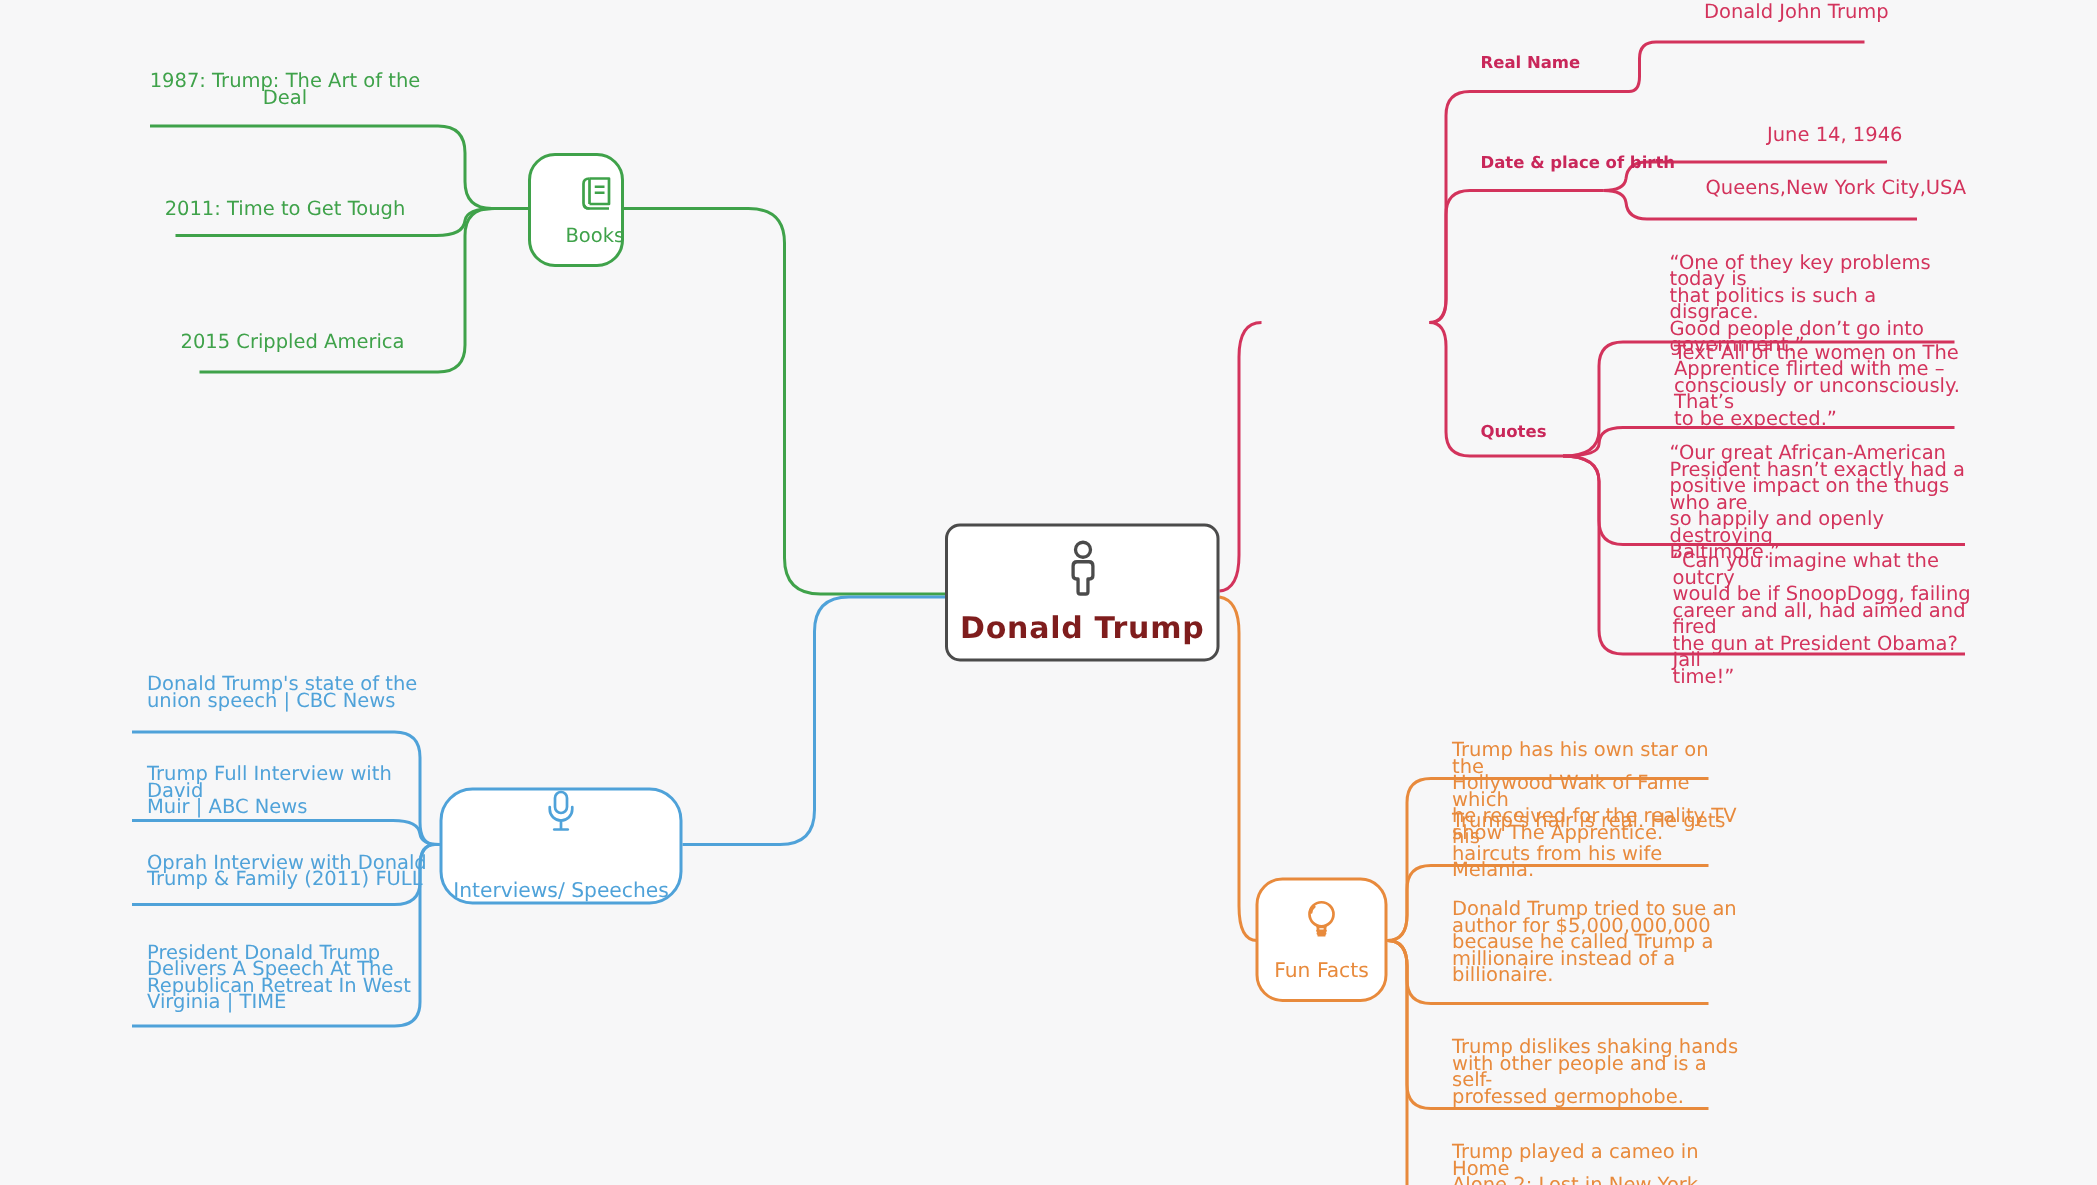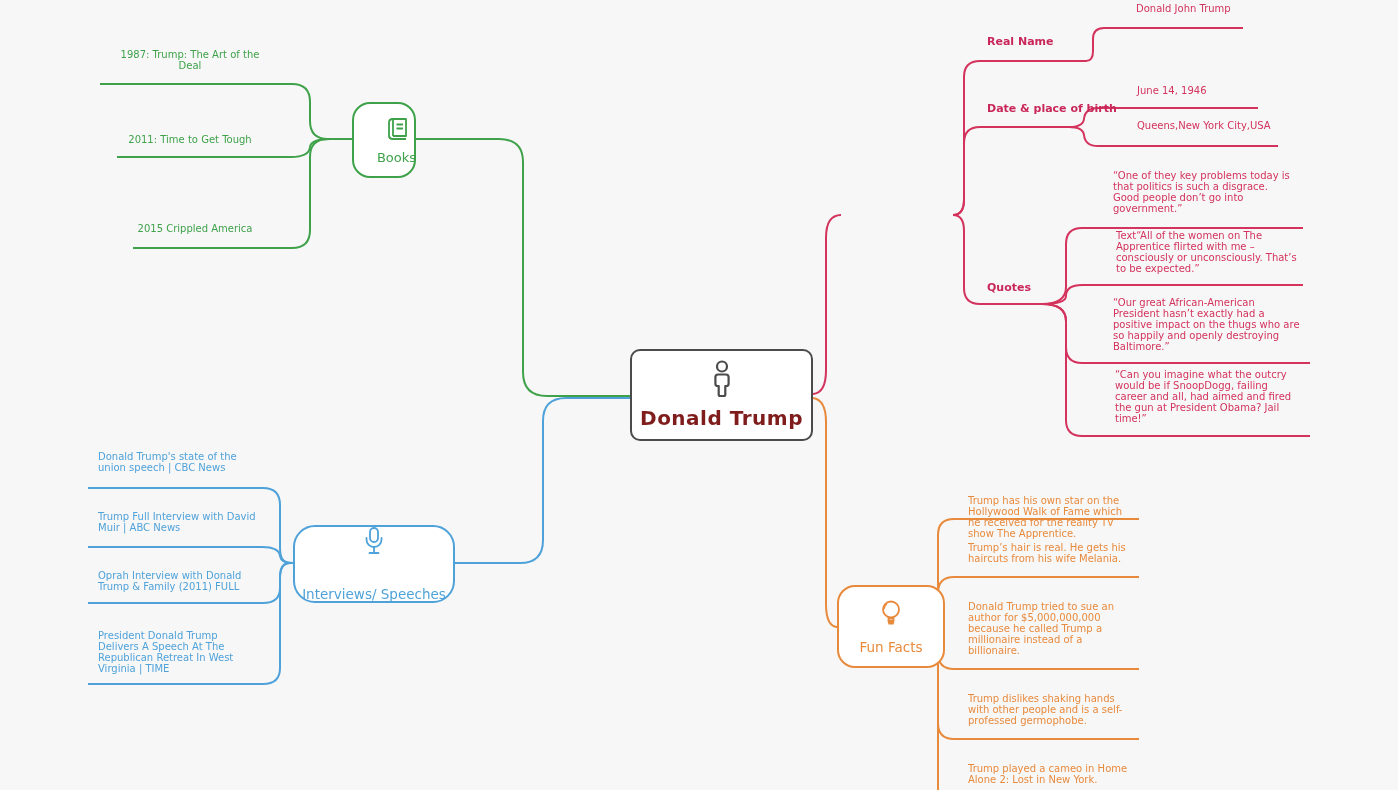--- a/index.html
+++ b/index.html
@@ -20,24 +20,24 @@
 
   .books-node{left:352px;top:102px;width:64px;height:76px;border:2px solid #3fa24a;border-radius:18px;padding-left:25px;}
   .books-node .nlabel{font-size:13px;color:#3fa24a;}
 
   .pd-node{left:839px;top:177px;width:114px;height:76px;border:2px solid #d3335c;border-radius:20px;}
   .pd-node .nlabel{font-size:13.5px;color:#d3335c;}
 
   .int-node{left:293px;top:525px;width:162px;height:78px;border:2px solid #4fa2d9;border-radius:22px;}
   .int-node .nlabel{font-size:13.5px;color:#4fa2d9;margin-top:20px;}
 
-  .ff-node{left:837px;top:585px;width:108px;height:83px;border:2px solid #e88a3c;border-radius:18px;}
+  .ff-node{left:837px;top:585px;width:88px;height:83px;border:2px solid #e88a3c;border-radius:18px;}
   .ff-node .nlabel{font-size:13.5px;color:#e88a3c;}
 
-  .leaf{position:absolute;font-size:10px;line-height:11px;white-space:pre-line;}
+  .leaf{position:absolute;font-size:13px;line-height:11px;white-space:pre-line;}
   .leaf.green{color:#3fa24a;}
   .leaf.blue{color:#4fa2d9;}
   .leaf.red{color:#d3335c;}
   .leaf.orange{color:#e88a3c;}
   .leaf.center{text-align:center;}
   .sublabel{position:absolute;font-size:11px;font-weight:bold;color:#c9275a;white-space:nowrap;}
 </style>
 </head>
 <body>
 
@@ -136,21 +136,21 @@
 Trump &amp; Family (2011) FULL</div>
   <div class="leaf blue" style="left:98px;top:630px;width:190px;">President Donald Trump
 Delivers A Speech At The
 Republican Retreat In West
 Virginia | TIME</div>
 
   <div class="sublabel" style="left:987px;top:35px;">Real Name</div>
   <div class="leaf red" style="left:1136px;top:3px;width:160px;">Donald John Trump</div>
 
   <div class="sublabel" style="left:987px;top:102px;">Date &amp; place of birth</div>
-  <div class="leaf red" style="left:1137px;top:85px;width:160px;">June 14, 1946</div>
+  <div class="leaf red" style="left:1178px;top:85px;width:160px;">June 14, 1946</div>
   <div class="leaf red" style="left:1137px;top:120px;width:180px;">Queens,New York City,USA</div>
 
   <div class="sublabel" style="left:987px;top:281px;">Quotes</div>
   <div class="leaf red" style="left:1113px;top:170px;width:200px;">“One of they key problems today is
 that politics is such a disgrace.
 Good people don’t go into
 government.”</div>
   <div class="leaf red" style="left:1116px;top:230px;width:200px;">Text“All of the women on The
 Apprentice flirted with me –
 consciously or unconsciously. That’s

